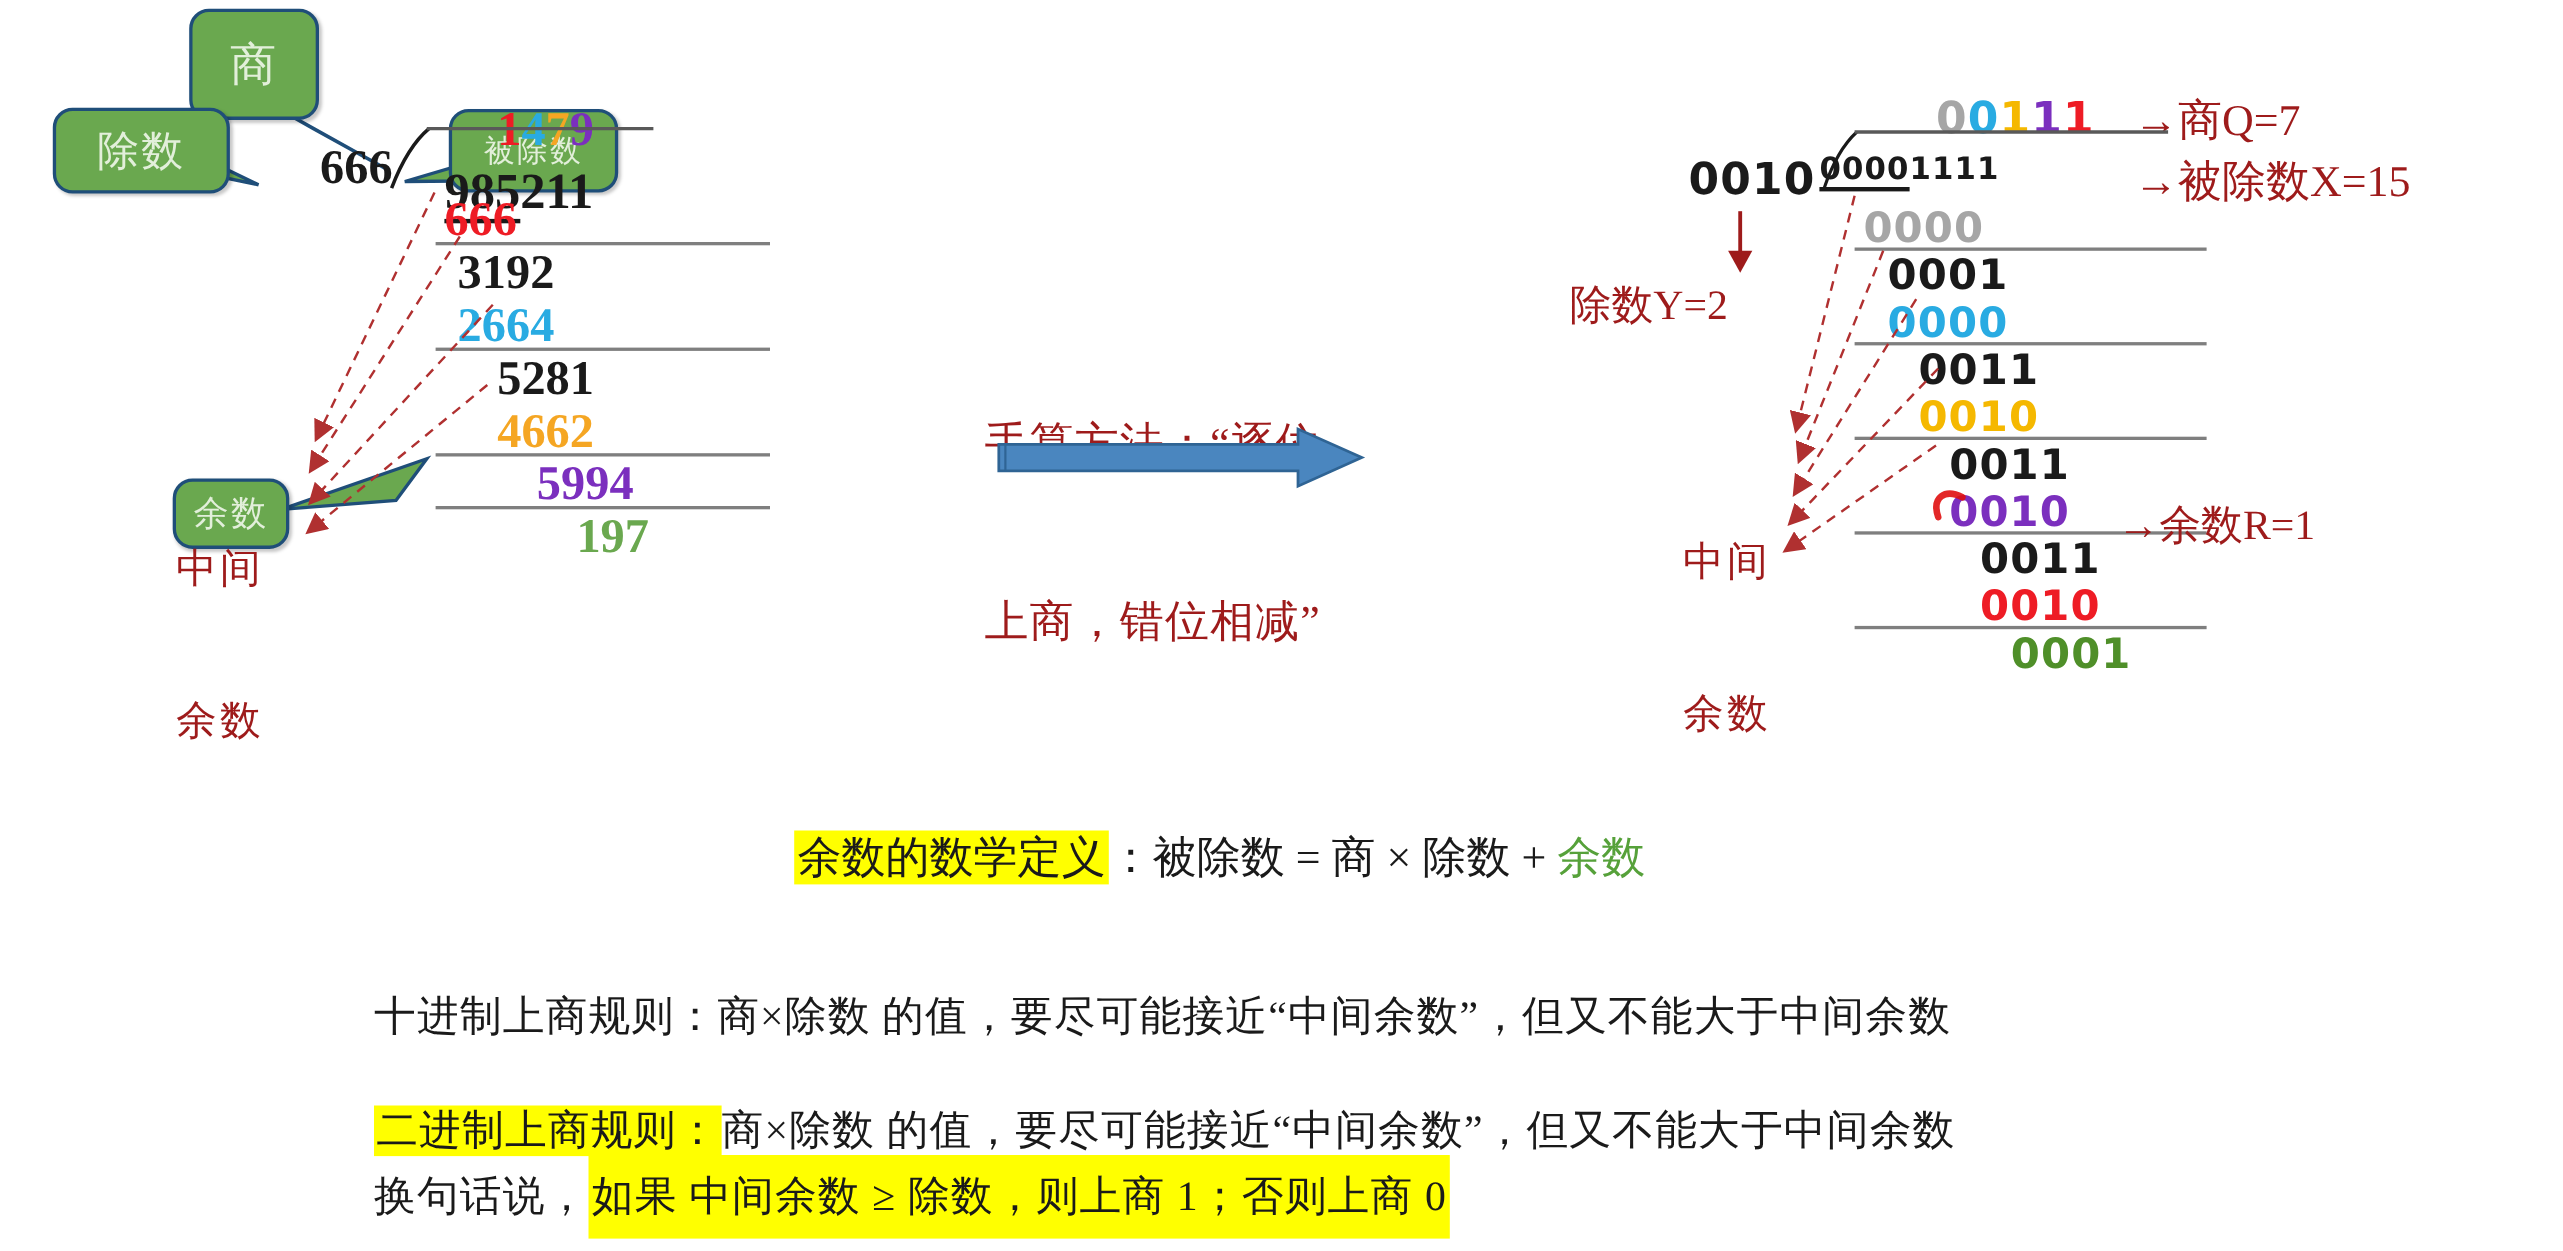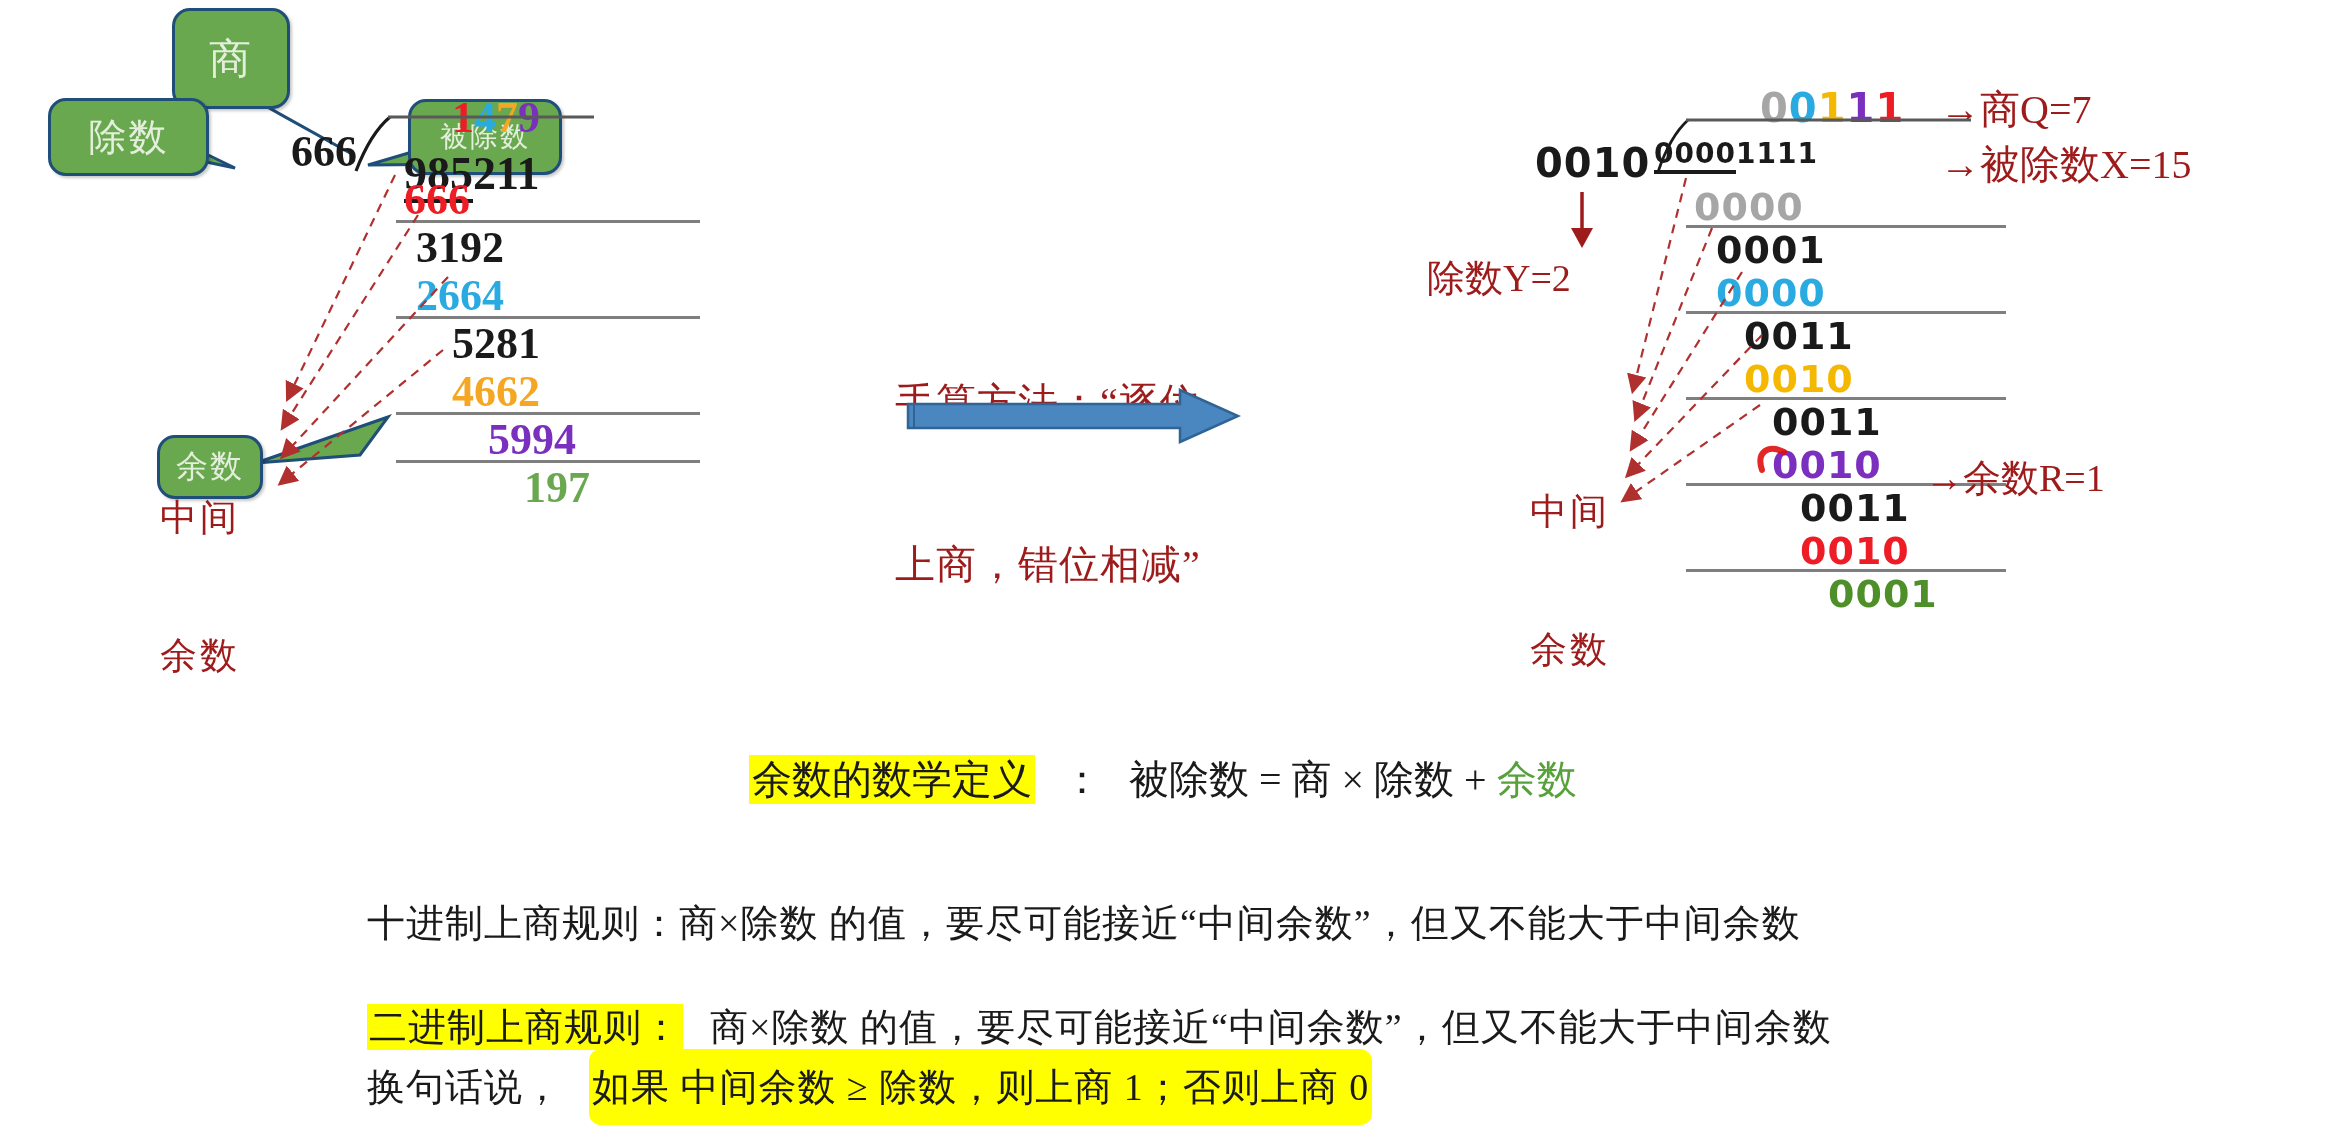--- a/index.html
+++ b/index.html
@@ -46,21 +46,20 @@
   .cn-red{
     color:#9e1b1b;
     font-family:"Liberation Serif", serif;
     line-height:1.25;
     white-space:pre;
   }
   .cn-black{
     color:#1a1a1a;
     font-family:"Liberation Serif", serif;
     white-space:pre;
-    margin-left:27px;
   }
   .hl{background:#ffff00;}
   svg{overflow:visible;}
 </style>
 </head>
 <body>
 
 <svg class="abs" style="left:255px;top:95px;width:200px;height:70px;">
   <polygon points="0,5 95,58 30,22" fill="#6aa84f" stroke="#1f4e79" stroke-width="3"></polygon>
 </svg>
@@ -245,14 +244,14 @@
   <span class="hl cn-black" style="padding:2px 3px;">余数的数学定义</span><span class="cn-black">：</span><span class="cn-black">被除数 = 商 × 除数 + </span><span style="color:#56a13a;font-family:'Liberation Serif',serif;">余数</span>
 </div>
 
 <div class="abs cn-black" style="left:340px;top:898px;font-size:38px;letter-spacing:1px;">十进制上商规则：商×除数 的值，要尽可能接近“中间余数”，但又不能大于中间余数</div>
 
 <div class="abs" style="left:340px;top:1002px;font-size:38px;letter-spacing:1px;white-space:nowrap;">
   <span class="hl cn-black" style="padding:2px 2px;">二进制上商规则：</span><span class="cn-black">商×除数 的值，要尽可能接近“中间余数”，但又不能大于中间余数</span>
 </div>
 
 <div class="abs" style="left:340px;top:1062px;font-size:38px;letter-spacing:1px;white-space:nowrap;">
-  <span class="cn-black">换句话说，</span><span class="hl cn-black" style="padding:17px 3px;border-radius:12px;">如果 中间余数 ≥ 除数，则上商 1；否则上商 0</span>
+  <span class="cn-black">换句话说，</span><span class="hl cn-black" style="padding:17px 3px;">如果 中间余数 ≥ 除数，则上商 1；否则上商 0</span>
 </div>
 
 </body></html>

